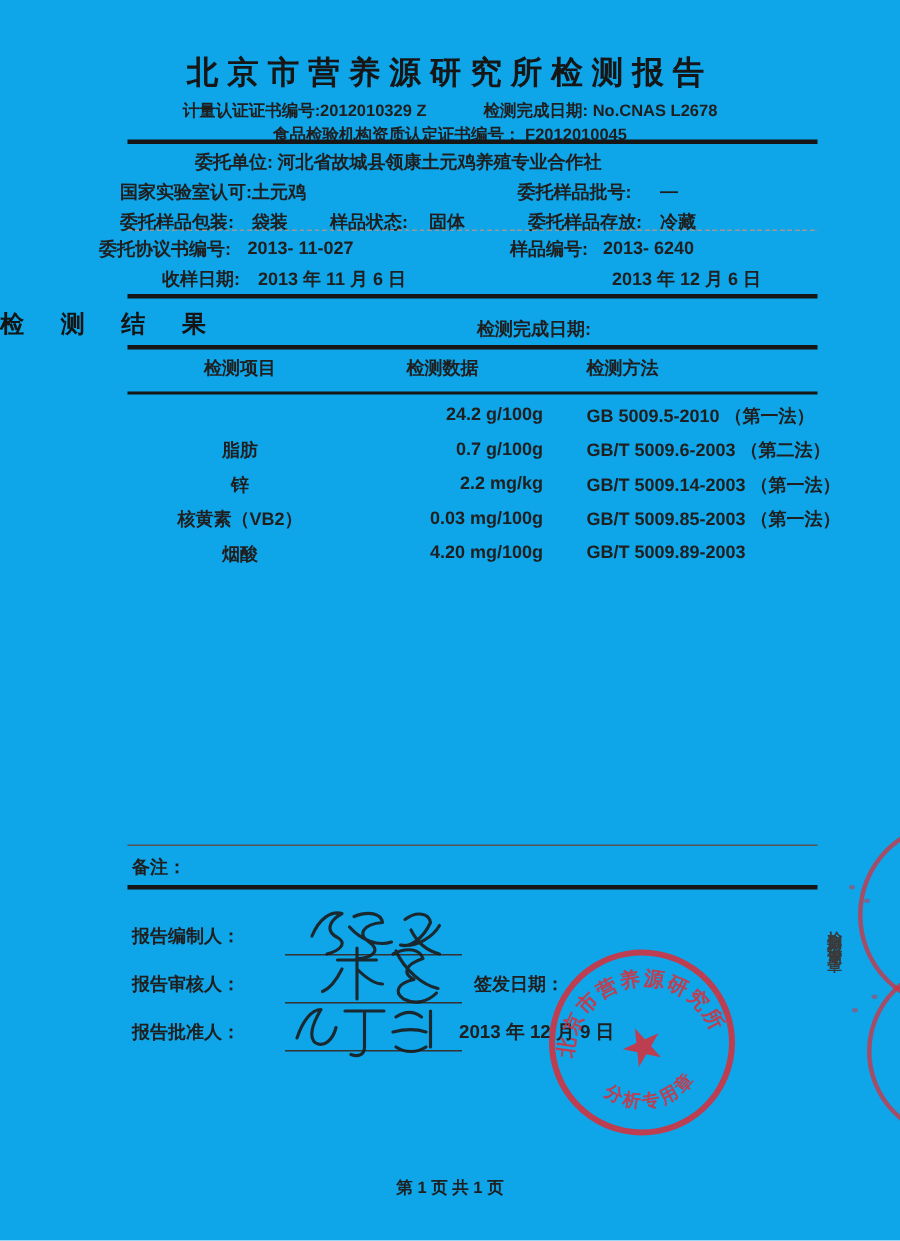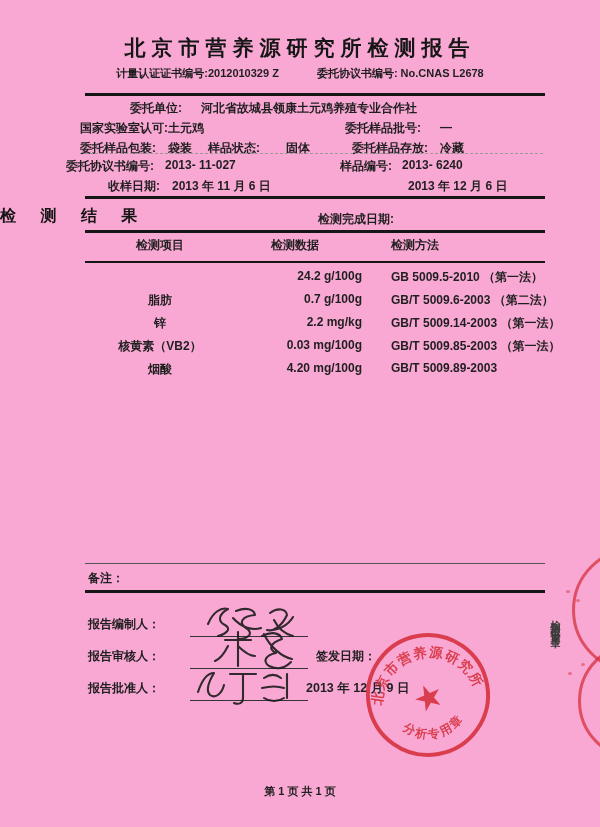--- a/index.html
+++ b/index.html
@@ -1,18 +1,18 @@
 <!DOCTYPE html>
 <html><head>
 <meta charset="utf-8">
 <style>
   html,body{margin:0;padding:0;background:#ffffff;}
   .page{
     position:relative;width:600px;height:827px;margin:0 auto;
-    background:#f9a8d4;overflow:hidden;
+    background:#0ea5e9;overflow:hidden;
     font-family:"Liberation Sans","DejaVu Sans",sans-serif;
     color:#1f1f1f;
   }
   .abs{position:absolute;}
   .report-title{
     top:34px;left:0;width:100%;text-align:center;
     font-size:21px;font-weight:700;letter-spacing:6px;color:#161616;
   }
   .cert-row{top:66px;left:0;width:100%;text-align:center;font-size:11px;font-weight:700;}
   .cert-row .gap{display:inline-block;width:38px;}
@@ -48,38 +48,39 @@
   .speck{position:absolute;width:4px;height:3px;background:rgba(214,48,60,.5);border-radius:50%;}
   .sig-svg{position:absolute;left:0;top:0;width:600px;height:827px;pointer-events:none;}
 </style>
 </head>
 <body>
 
 <div class="page">
 
   <div class="abs report-title">北京市营养源研究所检测报告</div>
   <div class="abs cert-row">
-    <span>计量认证证书编号:2012010329 Z</span><span class="gap"></span><span>委托协议书编号: No.CNAS L2678</span>
+    <span>计量认证证书编号:2012010329 Z</span><span class="gap"></span><span>检测完成日期: No.CNAS L2678</span>
   </div>
+  <div class="abs cert-row2">食品检验机构资质认定证书编号： F2012010045</div>
   <div class="rule thick" style="top:93px;"></div>
 
   <div class="info-line" style="top:100px;">
     <span style="left:130px;">委托单位:</span>
-    <span style="left:201px;text-align:right;">河北省故城县领康土元鸡养殖专业合作社</span>
+    <span style="left:185px;text-align:right;">河北省故城县领康土元鸡养殖专业合作社</span>
   </div>
   <div class="info-line" style="top:120px;">
     <span style="left:80px;">国家实验室认可:</span>
     <span style="left:168px;">土元鸡</span>
     <span style="left:345px;">委托样品批号:</span>
     <span style="left:440px;">—</span>
   </div>
   <div class="info-line" style="top:140px;">
     <span style="left:80px;">委托样品包装:</span>
     <span style="left:168px;">袋装</span>
-    <span style="left:208px;">样品状态:</span>
+    <span style="left:220px;">样品状态:</span>
     <span style="left:286px;">固体</span>
     <span style="left:352px;">委托样品存放:</span>
     <span style="left:440px;">冷藏</span>
   </div>
   <div class="rule dash" style="top:153px;"></div>
   <div class="info-line" style="top:158px;">
     <span style="left:66px;">委托协议书编号:</span>
     <span style="left:165px;">2013- 11-027</span>
     <span style="left:340px;">样品编号:</span>
     <span style="left:402px;">2013- 6240</span>

